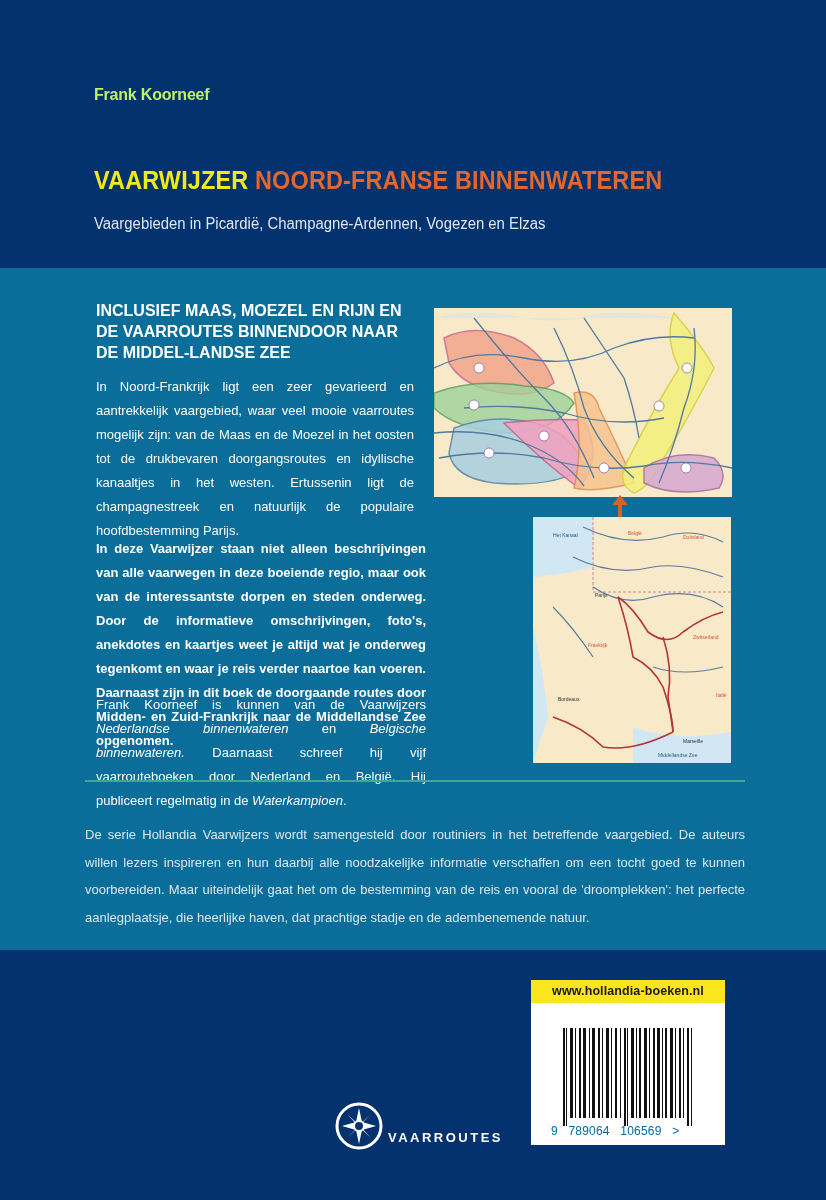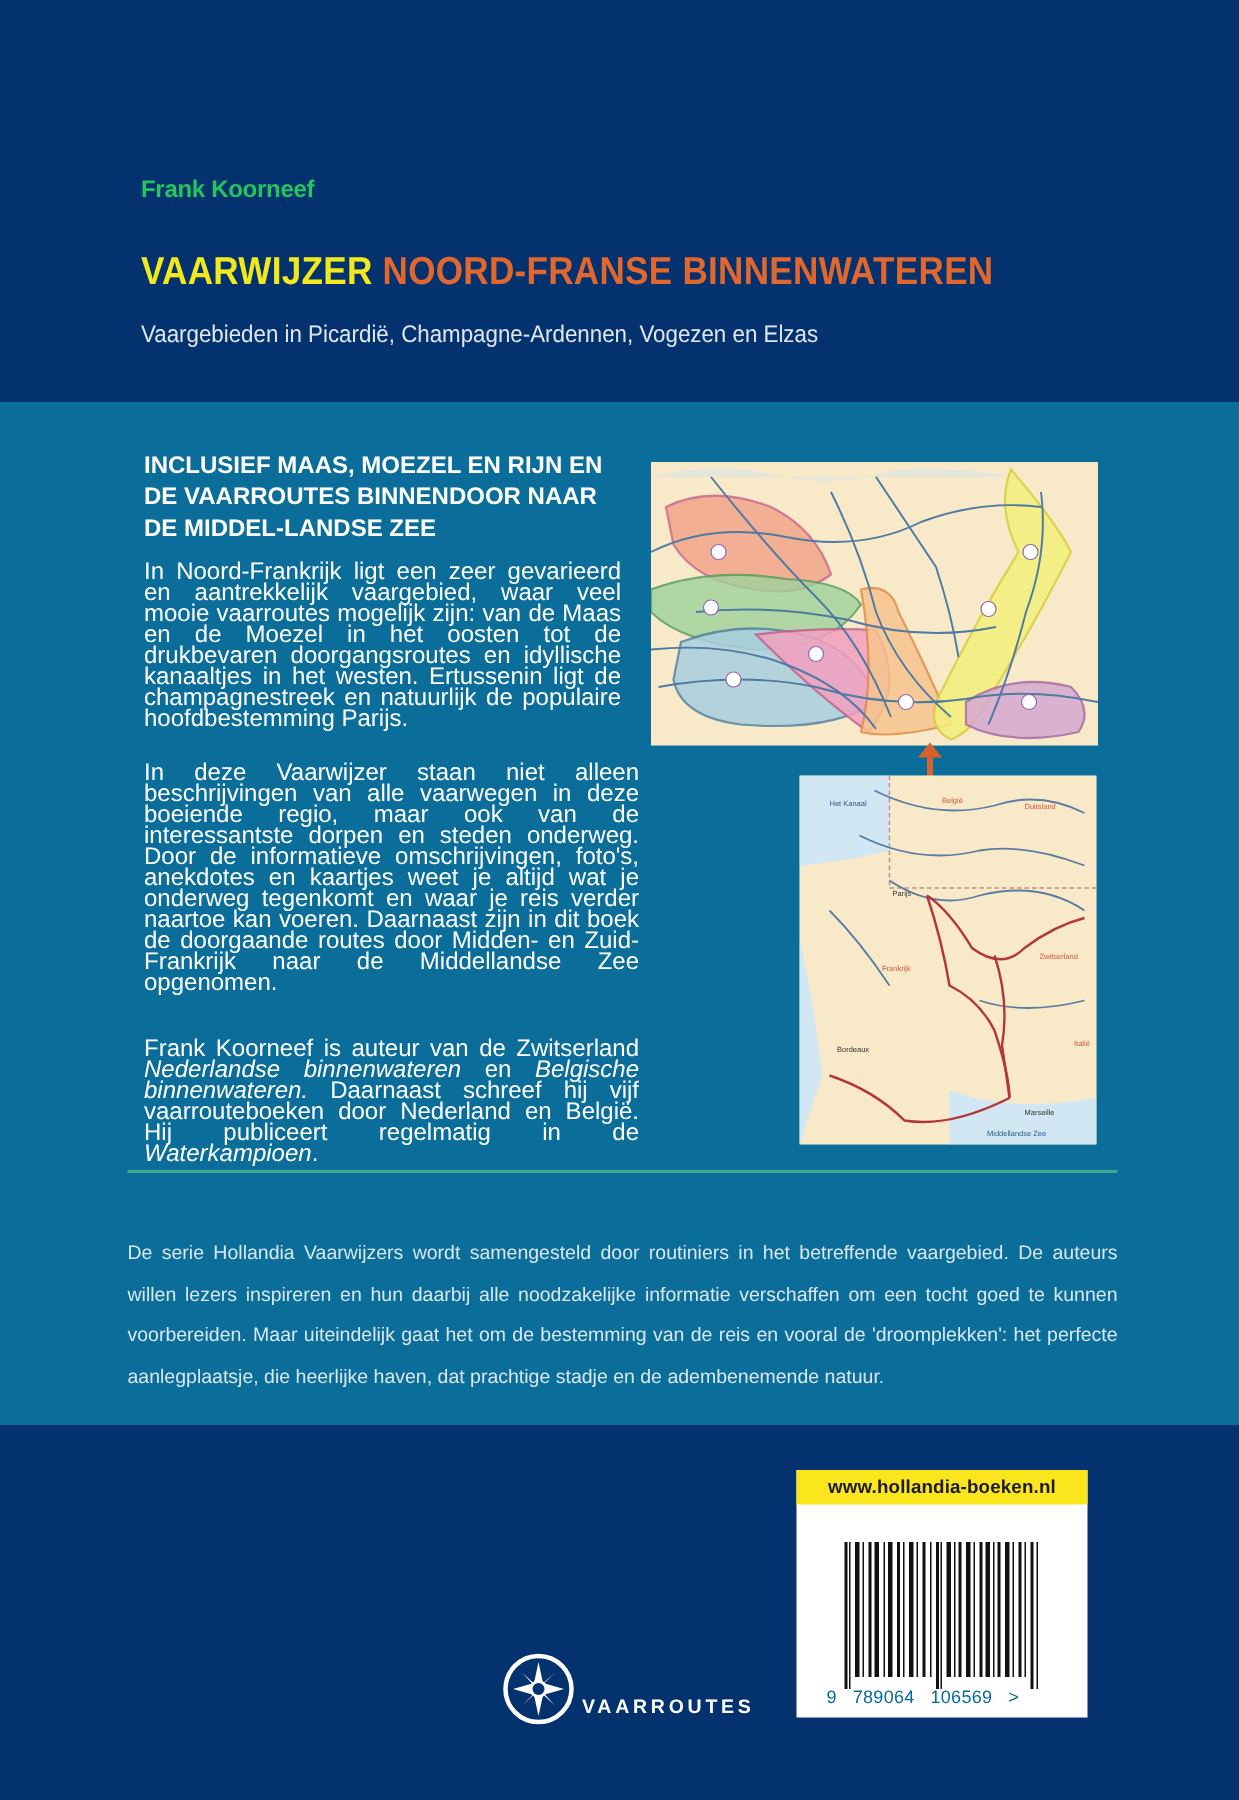--- a/index.html
+++ b/index.html
@@ -3,32 +3,32 @@
   <meta charset="utf-8">
   <style>
     * { box-sizing: border-box; margin: 0; padding: 0; }
     html, body { width: 826px; height: 1200px; overflow: hidden; background: #06306b; }
     body { position: relative; font-family: "Liberation Sans", "DejaVu Sans", sans-serif; }
 
     .band-top { position: absolute; left: 0; top: 0; width: 826px; height: 268px; background: #04326e; }
     .band-mid { position: absolute; left: 0; top: 268px; width: 826px; height: 682px; background: #0a6d9a; }
     .band-bot { position: absolute; left: 0; top: 950px; width: 826px; height: 250px; background: #04326e; }
 
-    .author { position: absolute; left: 94px; top: 86px; color: #22c55e; font-size: 16px; font-weight: bold; letter-spacing: -0.2px; margin-top: 32px; }
+    .author { position: absolute; left: 94px; top: 86px; color: #bef264; font-size: 16px; font-weight: bold; letter-spacing: -0.2px; }
 
     .title { position: absolute; left: 94px; top: 165px; font-size: 26px; font-weight: bold; letter-spacing: 0.2px; transform: scaleX(0.9); transform-origin: left; white-space: nowrap; }
     .title .t1 { color: #f2e91c; }
     .title .t2 { color: #e1672f; }
 
     .subtitle { position: absolute; left: 94px; top: 215px; color: #dfe7f3; font-size: 16px; transform: scaleX(0.93); transform-origin: left; white-space: nowrap; }
 
-    .col { position: absolute; left: 96px; width: 318px; color: #ffffff; font-size: 16px; line-height: 14px; }
+    .col { position: absolute; left: 96px; width: 318px; color: #ffffff; font-size: 13px; line-height: 24px; }
     .heading { top: 300px; font-weight: bold; font-size: 16px; line-height: 21px; text-transform: uppercase; }
     .p1 { top: 375px; text-align: justify; }
-    .p2 { top: 509px; width: 330px; text-align: justify; }
+    .p2 { top: 537px; width: 330px; text-align: justify; font-weight: bold; }
     .p3 { top: 693px; width: 330px; text-align: justify; }
     .p3 i { font-style: italic; margin-top: 24px; }
 
     .divider { position: absolute; left: 85px; top: 780px; width: 660px; height: 2px; background: #3fa98d; }
 
     .series { position: absolute; left: 85px; top: 821px; width: 660px; color: #d9e8f2; font-size: 13px; line-height: 27.5px; text-align: justify; }
 
     .map { position: absolute; background: #f8e8c8; overflow: hidden; }
     .map-top { left: 434px; top: 308px; width: 298px; height: 189px; }
     .map-bot { left: 533px; top: 517px; width: 198px; height: 246px; }
@@ -55,21 +55,21 @@
 <div class="title">
   <span class="t1">VAARWIJZER</span>
   <span class="t2">NOORD-FRANSE BINNENWATEREN</span>
 </div>
 
 <div class="subtitle">Vaargebieden in Picardië, Champagne-Ardennen, Vogezen en Elzas</div>
 
 <div class="col heading">INCLUSIEF MAAS, MOEZEL EN RIJN EN DE VAARROUTES BINNENDOOR NAAR DE MIDDEL-LANDSE ZEE</div>
 <div class="col p1">In Noord-Frankrijk ligt een zeer gevarieerd en aantrekkelijk vaargebied, waar veel mooie vaarroutes mogelijk zijn: van de Maas en de Moezel in het oosten tot de drukbevaren doorgangsroutes en idyllische kanaaltjes in het westen. Ertussenin ligt de champagnestreek en natuurlijk de populaire hoofdbestemming Parijs.</div>
 <div class="col p2">In deze Vaarwijzer staan niet alleen beschrijvingen van alle vaarwegen in deze boeiende regio, maar ook van de interessantste dorpen en steden onderweg. Door de informatieve omschrijvingen, foto's, anekdotes en kaartjes weet je altijd wat je onderweg tegenkomt en waar je reis verder naartoe kan voeren. Daarnaast zijn in dit boek de doorgaande routes door Midden- en Zuid-Frankrijk naar de Middellandse Zee opgenomen.</div>
-<div class="col p3"><span>Frank Koorneef is auteur van de Zwitserland </span><i>Nederlandse binnenwateren</i><span> en </span><i>Belgische binnenwateren.</i><span> Daarnaast schreef hij vijf vaarrouteboeken door Nederland en België. Hij publiceert regelmatig in de </span><i>Waterkampioen</i><span>.</span></div>
+<div class="col p3"><span>Frank Koorneef is kunnen van de Vaarwijzers </span><i>Nederlandse binnenwateren</i><span> en </span><i>Belgische binnenwateren.</i><span> Daarnaast schreef hij vijf vaarrouteboeken door Nederland en België. Hij publiceert regelmatig in de </span><i>Waterkampioen</i><span>.</span></div>
 
 <div class="map map-top">
   <svg width="298" height="189" viewBox="0 0 298 189">
     <rect width="298" height="189" fill="#f8e9c9"></rect>
     <path d="M0 10 Q40 0 80 8 Q120 18 160 6 Q200 2 240 10" fill="#cfe3ef" opacity="0.5"></path>
 
     <path d="M10 30 Q40 15 80 30 Q110 45 120 75 Q100 90 70 85 Q30 80 15 55 Z" fill="#f2a58a" stroke="#c8688a" stroke-width="1.5" opacity="0.85"></path>
     <path d="M0 85 Q40 70 90 78 Q130 80 140 95 Q120 125 70 125 Q20 120 0 100 Z" fill="#9fd29c" stroke="#4f9e5b" stroke-width="1.5" opacity="0.8"></path>
     <path d="M20 120 Q60 105 100 115 Q140 125 150 160 Q120 180 60 175 Q20 170 15 145 Z" fill="#a9cfe0" stroke="#5582a0" stroke-width="1.5" opacity="0.85"></path>
     <path d="M70 115 Q110 110 150 112 Q170 150 145 180 Q110 155 70 115 Z" fill="#f3a0c0" stroke="#c45e8c" stroke-width="1.5" opacity="0.85"></path>

